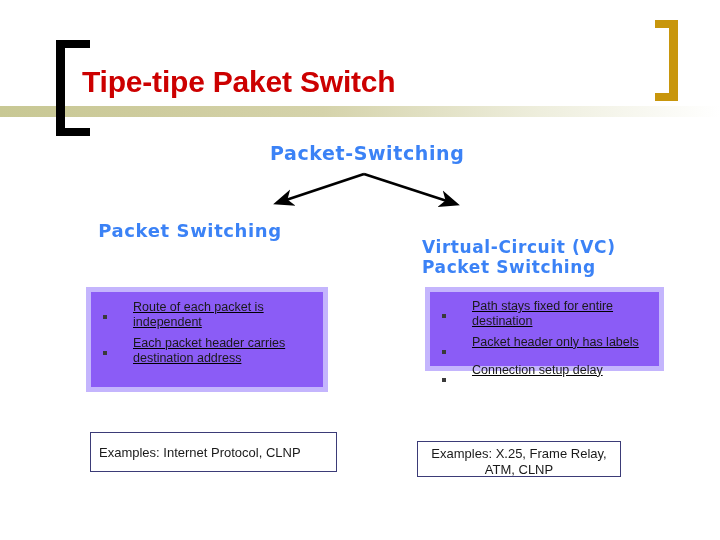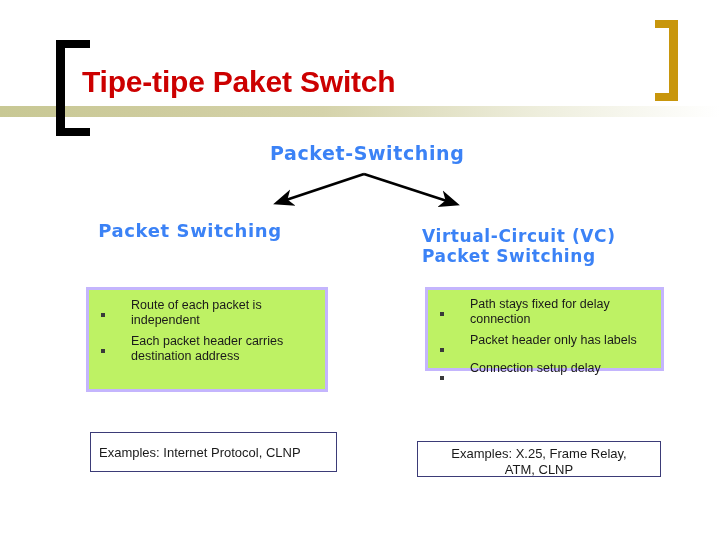--- a/index.html
+++ b/index.html
@@ -117,39 +117,40 @@
   }
   #left-heading {
     left: 90px;
     top: 220px;
     width: 200px;
     font-size: 18px;
     text-align: center;
   }
   #right-heading {
     left: 422px;
-    top: 226px;
+    top: 237px;
     width: 250px;
     font-size: 17px;
     text-align: left;
   }
 
   
   #arrows {
     position: absolute;
     left: 260px;
     top: 168px;
   }
 
   
   .detail-box {
     position: absolute;
-    border: 3px solid #c4b5fd;
-    background: #bef264;
+    border: 5px solid #c4b5fd;
+    background: #8b5cf6;
     box-sizing: border-box;
+    text-decoration: underline;
   }
   #left-box {
     left: 86px;
     top: 287px;
     width: 242px;
     height: 105px;
     padding: 8px 10px 8px 8px;
   }
   #right-box {
     left: 425px;
@@ -206,21 +207,21 @@
     left: 90px;
     top: 432px;
     width: 247px;
     height: 40px;
     padding: 12px 8px;
     text-align: left;
   }
   #right-example {
     left: 417px;
     top: 441px;
-    width: 244px;
+    width: 204px;
     height: 36px;
     padding: 4px 6px;
     text-align: center;
   }
 </style>
 </head>
 <body>
 
 <div id="slide">
 
@@ -271,21 +272,21 @@
         <span class="bullet-mark"><span class="sq"></span></span>
         <span class="bullet-text">Each packet header carries destination address</span>
       </li>
     </ul>
   </div>
 
   <div class="detail-box" id="right-box">
     <ul class="bullet-list">
       <li class="bullet-row">
         <span class="bullet-mark"><span class="sq"></span></span>
-        <span class="bullet-text">Path stays fixed for delay connection</span>
+        <span class="bullet-text">Path stays fixed for entire destination</span>
       </li>
       <li class="bullet-row">
         <span class="bullet-mark"><span class="sq"></span></span>
         <span class="bullet-text">Packet header only has labels</span>
       </li>
       <li class="bullet-row">
         <span class="bullet-mark"><span class="sq"></span></span>
         <span class="bullet-text">Connection setup delay</span>
       </li>
     </ul>

